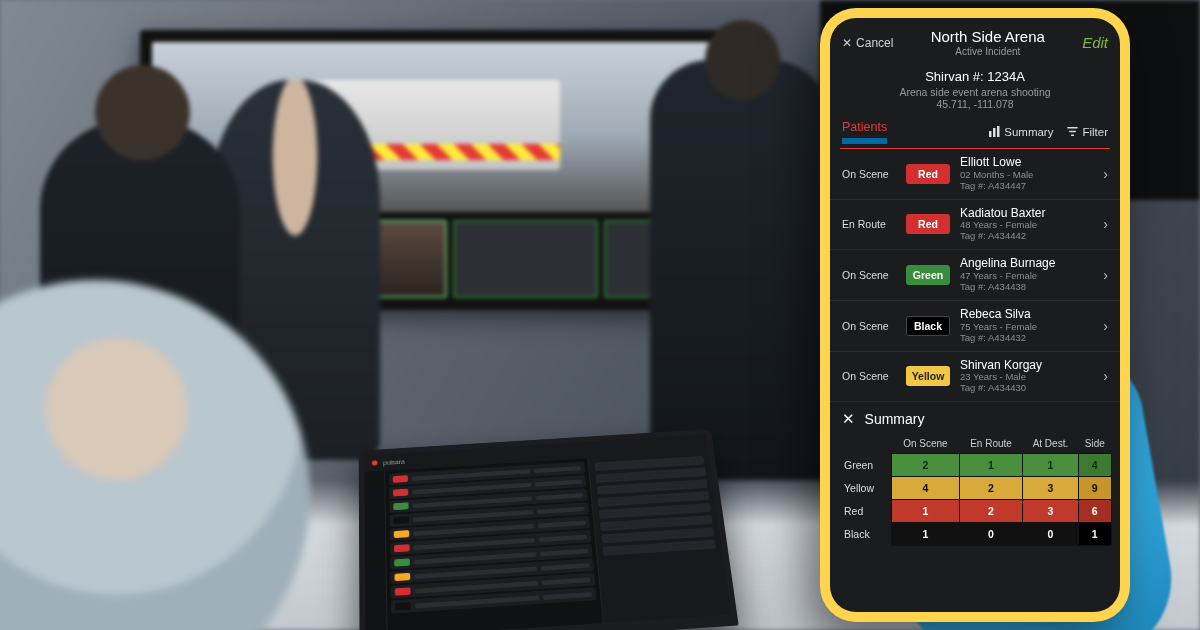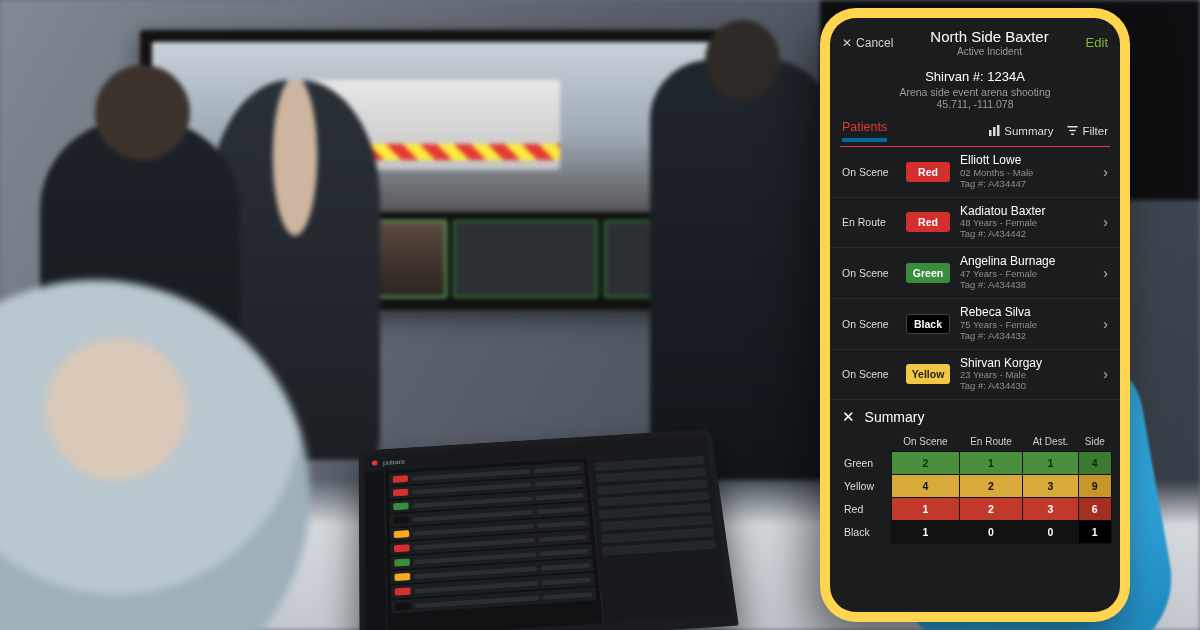--- a/index.html
+++ b/index.html
@@ -43,27 +43,27 @@
   
   .hand { position:absolute; right:40px; bottom:-40px; width:280px; height:300px; background:radial-gradient(circle at 40% 30%, #3ba7d9 0 60%, #1f7daf 100%); border-radius:140px 60px 80px 140px; transform:rotate(-10deg); filter:blur(1px) saturate(1.1);}
   .phone { position:absolute; right:70px; top:8px; width:310px; height:614px; background:#ffd54f; border-radius:36px; padding:10px; box-shadow:-10px 20px 50px rgba(0,0,0,.55);}
   .phone .screen { width:100%; height:100%; background:#1b1c1e; border-radius:26px; overflow:hidden; color:#e6e6e6; font-size:12px; display:flex; flex-direction:column;}
   .phone .hdr { padding:10px 12px 6px; display:flex; align-items:center; justify-content:space-between;}
   .phone .hdr .left { display:flex; align-items:center; gap:4px; color:#d0d0d0; font-size:12px;}
   .phone .hdr .left .x{font-size:12px;}
   .phone .hdr .center { text-align:center; }
   .phone .hdr .center .t1 { font-size:15px; color:#fff; font-weight:500;}
   .phone .hdr .center .t2 { font-size:10px; color:#9a9a9a; margin-top:1px;}
-  .phone .hdr .edit { color:#7fb83d; font-size:13px;}
+  .phone .hdr .edit { color:#7fb83d; font-size:15px;font-style:italic;}
   .phone .incident { text-align:center; padding:6px 8px 10px; }
   .phone .incident .i1{font-size:13px; color:#fff;}
   .phone .incident .i2{font-size:10.5px; color:#9a9a9a; margin-top:2px;}
   .phone .incident .i3{font-size:10.5px; color:#9a9a9a;}
   .phone .tabs { display:flex; align-items:center; gap:14px; padding:0 12px 4px; font-size:12.5px;}
-  .phone .tabs .pat { color:#e53935; border-bottom:4px solid #0369a1; padding-bottom:4px; font-weight:500;}
+  .phone .tabs .pat { color:#e53935; border-bottom:6px solid #0369a1; padding-bottom:4px; font-weight:500;}
   .phone .tabs .spacer{flex:1;}
   .phone .tabs .tabbtn { display:flex; align-items:center; gap:4px; color:#ddd; font-size:11.5px;}
   .phone .divider { height:1px; background:#e53935; margin:0 10px;}
   .phone .list { flex:0 0 auto;}
   .phone .row { display:flex; align-items:center; gap:10px; padding:7px 12px; border-bottom:1px solid #2c2d30;}
   .phone .row .status { width:54px; font-size:10.5px; color:#ddd;}
   .phone .row .tag { width:44px; height:20px; border-radius:3px; display:flex; align-items:center; justify-content:center; font-size:10.5px; font-weight:600;}
   .phone .row .tag.red{background:#d32f2f;color:#fff;}
   .phone .row .tag.green{background:#388e3c;color:#fff;}
   .phone .row .tag.black{background:#000;color:#fff;border:1px solid #444;}
@@ -183,21 +183,21 @@
 <div class="hand"></div>
 <div class="phone">
   <div class="screen">
 
     <div class="hdr">
       <div class="left">
         <span class="x">✕</span>
         <span>Cancel</span>
       </div>
       <div class="center">
-        <div class="t1">North Side Baxter</div>
+        <div class="t1">North Side Arena</div>
         <div class="t2">Active Incident</div>
       </div>
       <div class="edit">Edit</div>
     </div>
 
     <div class="incident">
       <div class="i1">Shirvan #: 1234A</div>
       <div class="i2">Arena side event arena shooting</div>
       <div class="i3">45.711, -111.078</div>
     </div>

